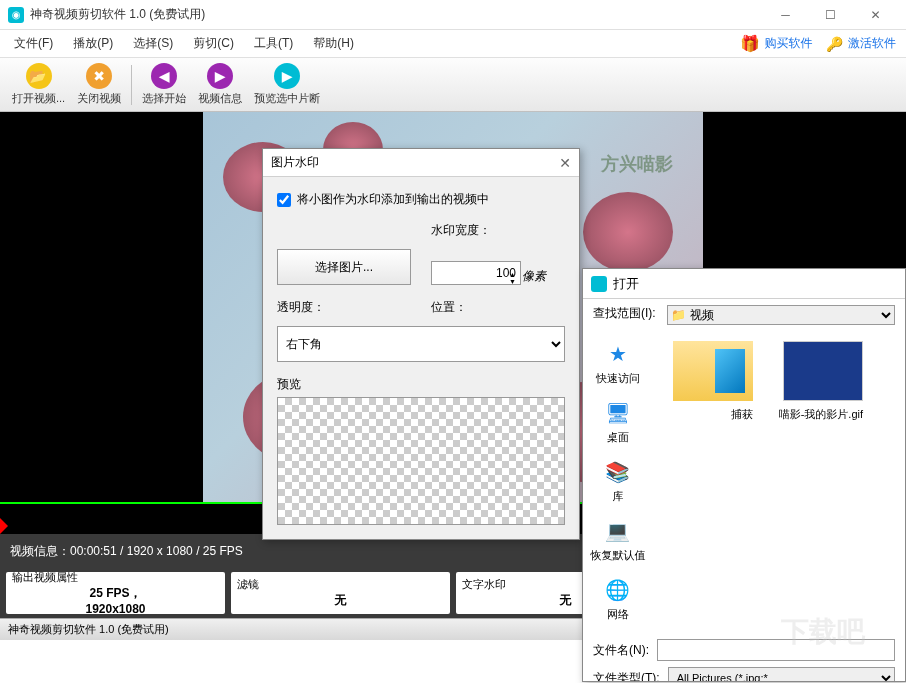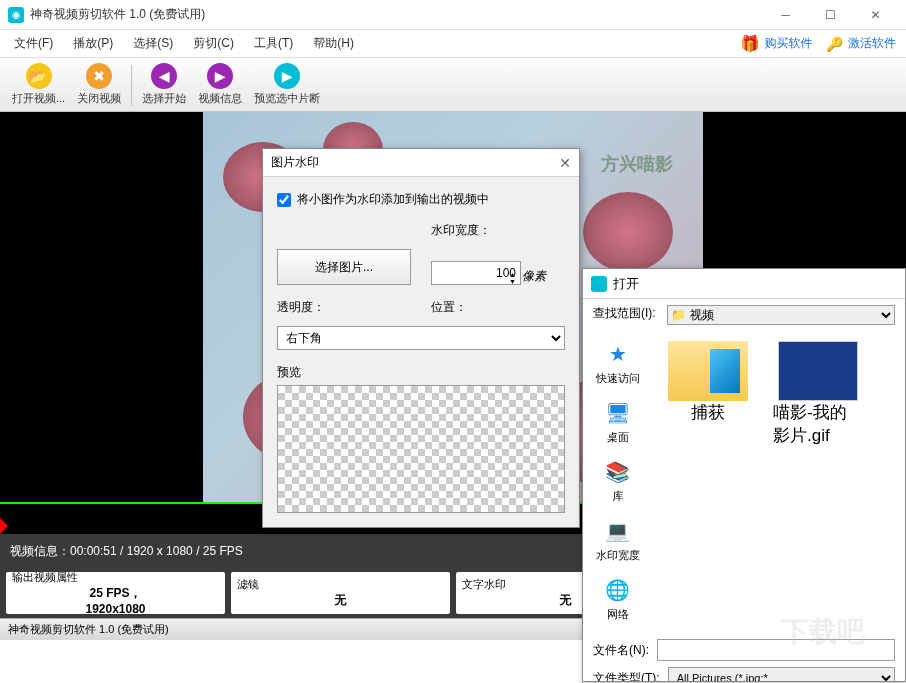--- a/index.html
+++ b/index.html
@@ -42,38 +42,38 @@
 .dialog-close { margin-left: auto; cursor: pointer; color: #666; font-size: 14px; }
 .dialog-body { padding: 14px; font-size: 12px; }
 .checkbox-row { display: flex; align-items: center; gap: 6px; margin-bottom: 14px; }
 .checkbox-row input { width: 14px; height: 14px; }
 .field-row { display: flex; gap: 20px; margin-bottom: 6px; }
 .field-col { flex: 1; }
 .field-label { font-size: 12px; margin-bottom: 4px; display: block; }
 .btn-select { width: 100%; height: 36px; background: linear-gradient(#fff, #e8e8e8); border: 1px solid #999; font-size: 12px; cursor: pointer; }
 .num-input { width: 90px; height: 24px; border: 1px solid #999; padding: 0 4px; font-size: 12px; text-align: right; }
 .unit { margin-left: 6px; font-size: 12px; font-style: italic; }
-.select-input { width: 100%; height: 24px; border: 1px solid #999; background: #fff; font-size: 12px; padding: 0 4px; }
+.select-input { width: 100%; height: 36px; border: 1px solid #999; background: #fff; font-size: 12px; padding: 0 4px; }
 .preview-box { width: 100%; height: 128px; border: 1px solid #999; background: repeating-conic-gradient(#ccc 0% 25%, #fff 0% 50%) 0 0 / 14px 14px; margin-top: 4px; }
 .dialog-buttons { padding: 10px 14px; display: flex; gap: 10px; border-top: 1px solid #d0d0d0; }
 .dlg-btn { flex: 0 0 92px; height: 26px; background: linear-gradient(#fff, #e8e8e8); border: 1px solid #999; font-size: 12px; cursor: pointer; }
 .dlg-spacer { flex: 1; }
 
 
 .file-dialog { position: absolute; left: 582px; top: 268px; width: 324px; height: 414px; background: #fff; border: 1px solid #888; box-shadow: 2px 2px 8px rgba(0,0,0,0.3); z-index: 20; overflow: hidden; }
 .fd-title { height: 30px; background: #fff; border-bottom: 1px solid #d0d0d0; display: flex; align-items: center; padding: 0 8px; font-size: 13px; }
 .fd-app-icon { width: 16px; height: 16px; background: #00bcd4; border-radius: 3px; margin-right: 6px; }
 .fd-lookin { padding: 6px 10px; display: flex; align-items: flex-start; gap: 11px; font-size: 12px; }
 .fd-lookin select { flex: 1; height: 20px; border: 1px solid #999; font-size: 12px; }
 .fd-body { display: flex; height: 300px; }
 .fd-sidebar { width: 70px; display: flex; flex-direction: column; align-items: center; padding-top: 10px; gap: 14px; }
 .fd-side-item { display: flex; flex-direction: column; align-items: center; gap: 4px; font-size: 11px; cursor: pointer; }
 .fd-side-icon { width: 30px; height: 26px; display: flex; align-items: center; justify-content: center; font-size: 20px; }
 .fd-files { flex: 1; padding: 10px; display: flex; gap: 20px; align-items: flex-start; }
-.fd-file { display: flex; flex-direction: column; align-items: center; font-size: 17px; cursor: pointer; width: 90px; }
+.fd-file { display: flex; flex-direction: column; align-items: flex-end; gap: 6px; font-size: 11px; cursor: pointer; width: 90px; }
 .fd-thumb { width: 80px; height: 60px; border: 1px solid #ccc; }
 .fd-thumb.folder { background: linear-gradient(#ffe49c, #f5c94f); border: none; position: relative; }
 .fd-thumb.folder::after { content: ''; position: absolute; right: 8px; top: 8px; width: 30px; height: 44px; background: linear-gradient(135deg, #4fc3f7, #0277bd); }
 .fd-thumb.gif { background: #1a3a8a; }
 .fd-bottom { padding: 8px 10px; font-size: 12px; }
 .fd-row { display: flex; align-items: center; gap: 8px; margin-bottom: 6px; }
 .fd-row input, .fd-row select { flex: 1; height: 22px; border: 1px solid #999; font-size: 11px; padding: 0 4px; }
 
 
 .timeline { height: 32px; background: #000; position: relative; border-top: 2px solid #0f0; }
@@ -267,21 +267,21 @@
       <div class="fd-side-item">
         <div class="fd-side-icon" style="color:#1e88e5">🖥</div>
         <span>桌面</span>
       </div>
       <div class="fd-side-item">
         <div class="fd-side-icon" style="color:#f5b800">📚</div>
         <span>库</span>
       </div>
       <div class="fd-side-item">
         <div class="fd-side-icon" style="color:#1e88e5">💻</div>
-        <span>水印宽度</span>
+        <span>恢复默认值</span>
       </div>
       <div class="fd-side-item">
         <div class="fd-side-icon" style="color:#1e88e5">🌐</div>
         <span>网络</span>
       </div>
     </div>
     <div class="fd-files">
       <div class="fd-file">
         <div class="fd-thumb folder"></div>
         <span>捕获</span>

